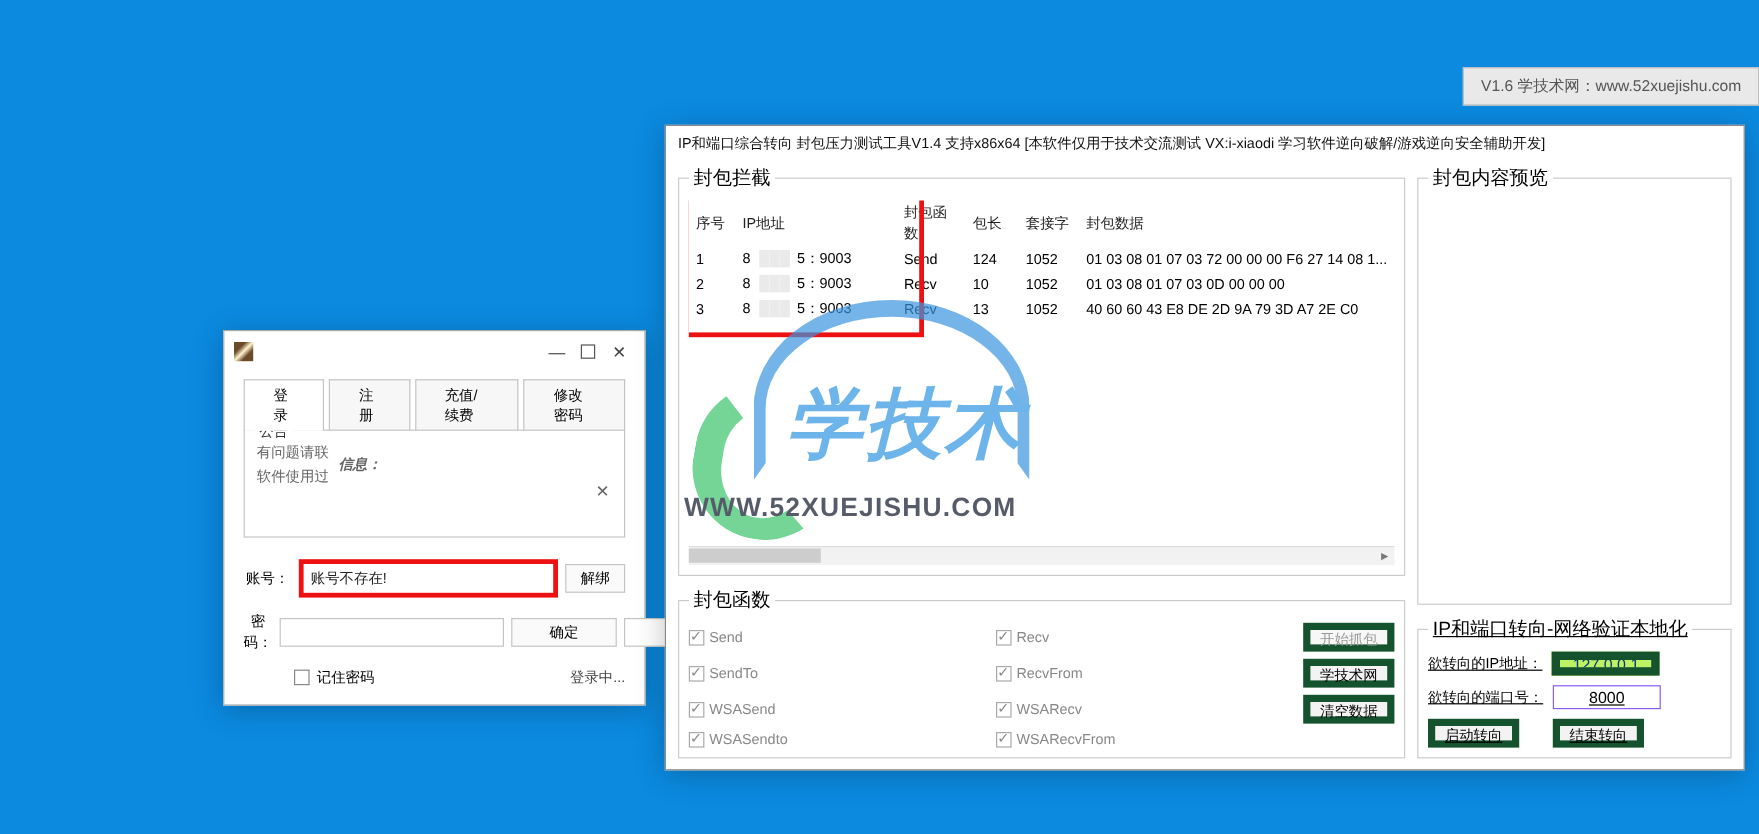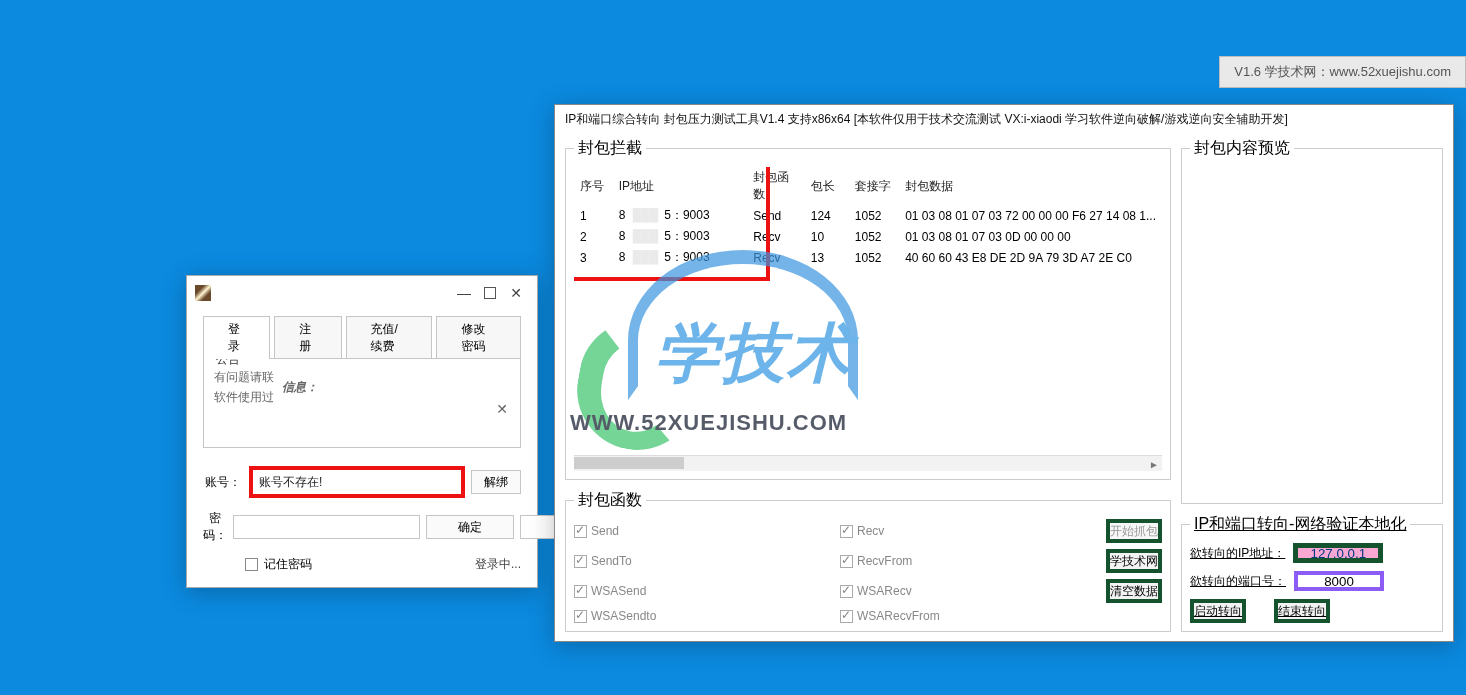--- a/index.html
+++ b/index.html
@@ -52,31 +52,31 @@
 .hscroll { height: 16px; background: #f2f2f2; border-top: 1px solid #ddd; position: relative; margin-top: 4px; }
 .hscroll .thumb { position: absolute; left: 0; top: 1px; height: 12px; width: 110px; background: #cdcdcd; }
 .hscroll .arr { position: absolute; top: 0; height: 16px; width: 16px; display:flex; align-items:center; justify-content:center; color:#777; font-size:10px; }
 .hscroll .arr.l { left: 0; } .hscroll .arr.r { right: 0; }
 
 .func-fs { margin-top: 10px; }
 .func-grid { display: grid; grid-template-columns: 1fr 1fr auto; gap: 6px 14px; align-items: center; }
 .chk2 { display: flex; align-items: center; gap: 4px; color: #888; font-size: 12px; }
 .chk2 .box { width: 13px; height: 13px; border: 1px solid #aaa; position: relative; }
 .chk2 .box.checked::after { content: "✓"; position: absolute; top: -3px; left: 0; font-size: 12px; color: #888; }
-.tool-btn { width: 56px; height: 24px; border: 4px solid #14532d; background: #f3f3f3; font-size: 12px; cursor: pointer; }
+.tool-btn { width: 76px; height: 24px; border: 6px solid #14532d; background: #f3f3f3; font-size: 12px; cursor: pointer; }
 .tool-btn.disabled { color: #999; background: #f7f7f7; }
 
 .preview-fs { flex: 1; }
 .preview-rows { margin-top: 8px; display: grid; grid-template-columns: auto 1fr auto 1fr; gap: 6px 8px; font-size: 12px; align-items: center; }
 .tin { height: 20px; border: 1px solid #bbb; width: 100%; padding: 0 4px; }
 
 .local-fs { margin-top: 10px; text-decoration: underline; }
 .local-row { display: flex; align-items: center; gap: 8px; margin-bottom: 8px; font-size: 12px; }
-.lin { height: 20px; width: 90px; border: 4px solid #8b5cf6; text-align: center; padding: 0 4px; }
-.lin.sel { background: #f9a8d4; border: 5px solid #14532d; color: #003a80; }
+.lin { height: 20px; width: 90px; border: 1px solid #8b5cf6; text-align: center; padding: 0 4px; }
+.lin.sel { background: #bef264; border: 7px solid #14532d; color: #003a80; }
 .btn-row { display: flex; gap: 28px; margin-top: 6px; }
 
 
 .wm { position: absolute; left: 518px; top: 230px; width: 420px; height: 230px; pointer-events: none; opacity: 0.7; }
 .wm-arc-blue { position: absolute; left: 110px; top: 20px; width: 230px; height: 150px; border: 14px solid transparent; border-top: 14px solid #3a95df; border-left: 10px solid #3a95df; border-right: 10px solid #3a95df; border-radius: 140px 140px 0 0 / 110px 110px 0 0; }
 .wm-arc-green { position: absolute; left: 60px; top: 90px; width: 120px; height: 130px; border: 22px solid transparent; border-left: 24px solid #3bc46a; border-bottom: 18px solid #3bc46a; border-radius: 100px; transform: rotate(10deg); }
 .wm-text-main { position: absolute; left: 137px; top: 80px; font-size: 64px; font-weight: 800; color: #2f95e2; font-style: italic; letter-spacing: 2px; }
 .wm-text-url { position: absolute; left: 52px; top: 180px; font-size: 22px; font-weight: 700; color: #0f172a; letter-spacing: 1px; }
 </style>
 </head>

